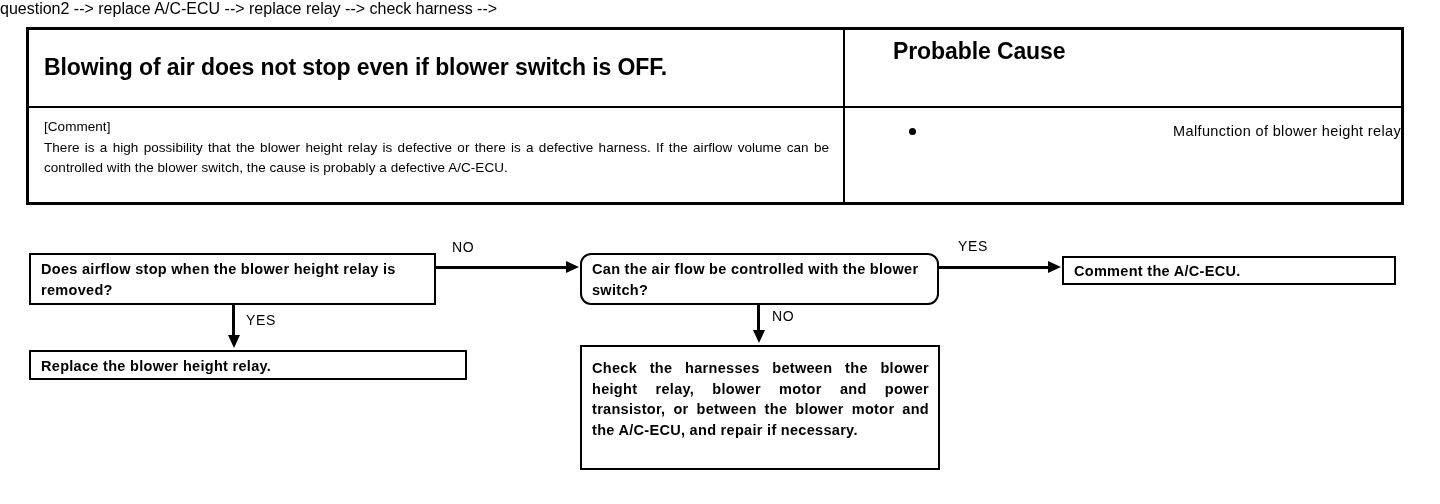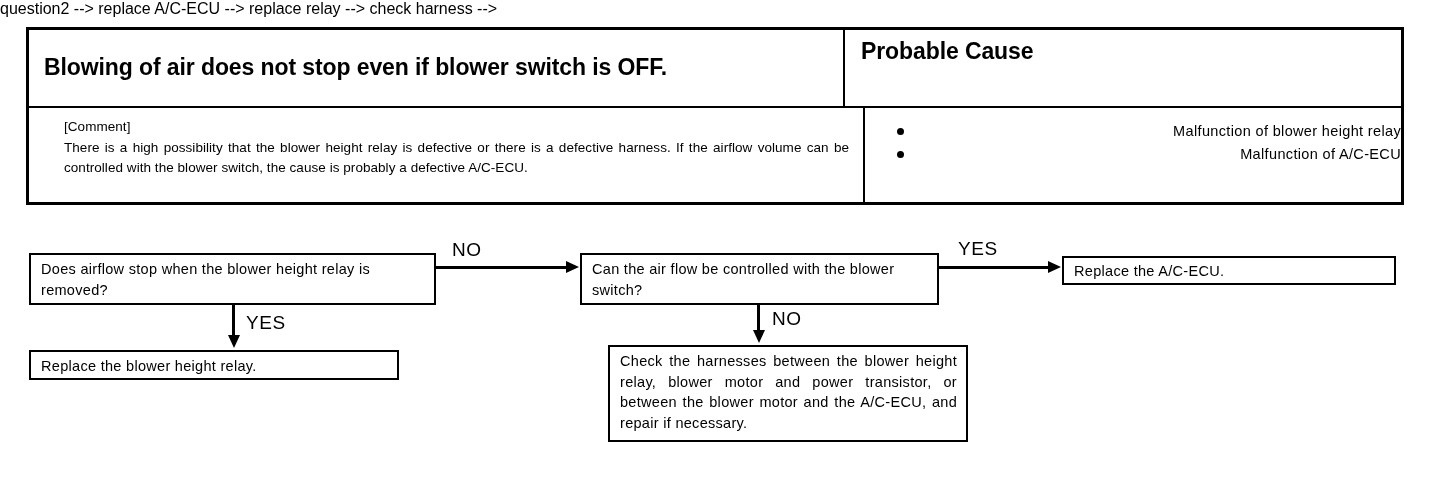--- a/index.html
+++ b/index.html
@@ -32,31 +32,31 @@
   }
   .table-head-row {
     display: flex;
     height: 76px;
     border-bottom: 2px solid #000;
     flex: 0 0 auto;
   }
   .table-body-row {
     display: flex;
     flex: 1 1 auto;
-    padding-left: 20px;
   }
   .cell-left {
     width: 816px;
     box-sizing: border-box;
     border-right: 2px solid #000;
     flex: 0 0 auto;
   }
   .cell-right {
     flex: 1 1 auto;
     box-sizing: border-box;
+    margin-left: 32px;
   }
 
   .symptom-title {
     font-size: 23px;
     font-weight: bold;
     line-height: 1.16;
     letter-spacing: -0.1px;
     padding: 24px 0 0 15px;
   }
   .cause-title {
@@ -116,31 +116,32 @@
   }
   .fbox {
     position: absolute;
     border: 2px solid #000;
     box-sizing: border-box;
     background: #fff;
     font-size: 14.5px;
     line-height: 1.42;
     letter-spacing: 0.3px;
     padding: 4px 8px 4px 10px;
+    font-weight: bold;
   }
   .fbox.justify { text-align: justify; }
 
   #box-q1 { left: 29px;   top: 253px; width: 407px; height: 52px; }
-  #box-q2 { left: 580px;  top: 253px; width: 359px; height: 52px; }
+  #box-q2 { left: 580px;  top: 253px; width: 359px; height: 52px; border-radius: 11px; }
   #box-a-ecu { left: 1062px; top: 256px; width: 334px; height: 29px;
                padding-top: 3px; }
-  #box-a-relay { left: 29px; top: 350px; width: 370px; height: 30px;
+  #box-a-relay { left: 29px; top: 350px; width: 438px; height: 30px;
                  padding-top: 4px; }
-  #box-a-harness { left: 580px; top: 345px; width: 360px; height: 97px;
-                   padding: 4px 9px 4px 10px; margin-left: 28px; }
+  #box-a-harness { left: 580px; top: 345px; width: 360px; height: 125px;
+                   padding: 11px 9px 4px 10px; }
 
   
   .hline {
     position: absolute;
     height: 3px;
     background: #000;
   }
   .vline {
     position: absolute;
     width: 3px;
@@ -157,21 +158,21 @@
   .arrow-down {
     position: absolute;
     width: 0;
     height: 0;
     border-left: 6px solid transparent;
     border-right: 6px solid transparent;
     border-top: 13px solid #000;
   }
   .flabel {
     position: absolute;
-    font-size: 19px;
+    font-size: 14px;
     font-weight: normal;
     letter-spacing: 0.6px;
     line-height: 1;
     white-space: nowrap;
   }
 
   
   #line-q1-q2   { left: 436px; top: 266px; width: 131px; }
   #arrowh-q1-q2 { left: 566px; top: 261px; }
   #lbl-no-1     { left: 452px; top: 240px; }
@@ -208,33 +209,32 @@
   <div class="table-body-row">
     <div class="cell-left">
       <div class="comment-block">
         <span class="comment-label">[Comment]</span>
         <span class="comment-body">There is a high possibility that the blower height relay is defective or there is a defective harness.  If the airflow volume can be controlled with the blower switch, the cause is probably a defective A/C-ECU.</span>
       </div>
     </div>
     <div class="cell-right">
       <ul class="cause-list">
         <li>Malfunction of blower height relay</li>
-        <li>Malfunction of A/C-ECU</li>
       </ul>
     </div>
   </div>
 </div>
 
 <div class="flow">
 
   <div class="fbox" id="box-q1">Does airflow stop when the blower height relay is removed?</div>
 
   <div class="fbox" id="box-q2">Can the air flow be controlled with the blower switch?</div>
 
-  <div class="fbox" id="box-a-ecu">Replace the A/C-ECU.</div>
+  <div class="fbox" id="box-a-ecu">Comment the A/C-ECU.</div>
 
   <div class="fbox" id="box-a-relay">Replace the blower height relay.</div>
 
   <div class="fbox justify" id="box-a-harness">Check the harnesses between the blower height relay, blower motor and power transistor, or between the blower motor and the A/C-ECU, and repair if necessary.</div>
 
    question2 --&gt;
   <div class="hline" id="line-q1-q2"></div>
   <div class="arrow-right" id="arrowh-q1-q2"></div>
   <div class="flabel" id="lbl-no-1">NO</div>
 

